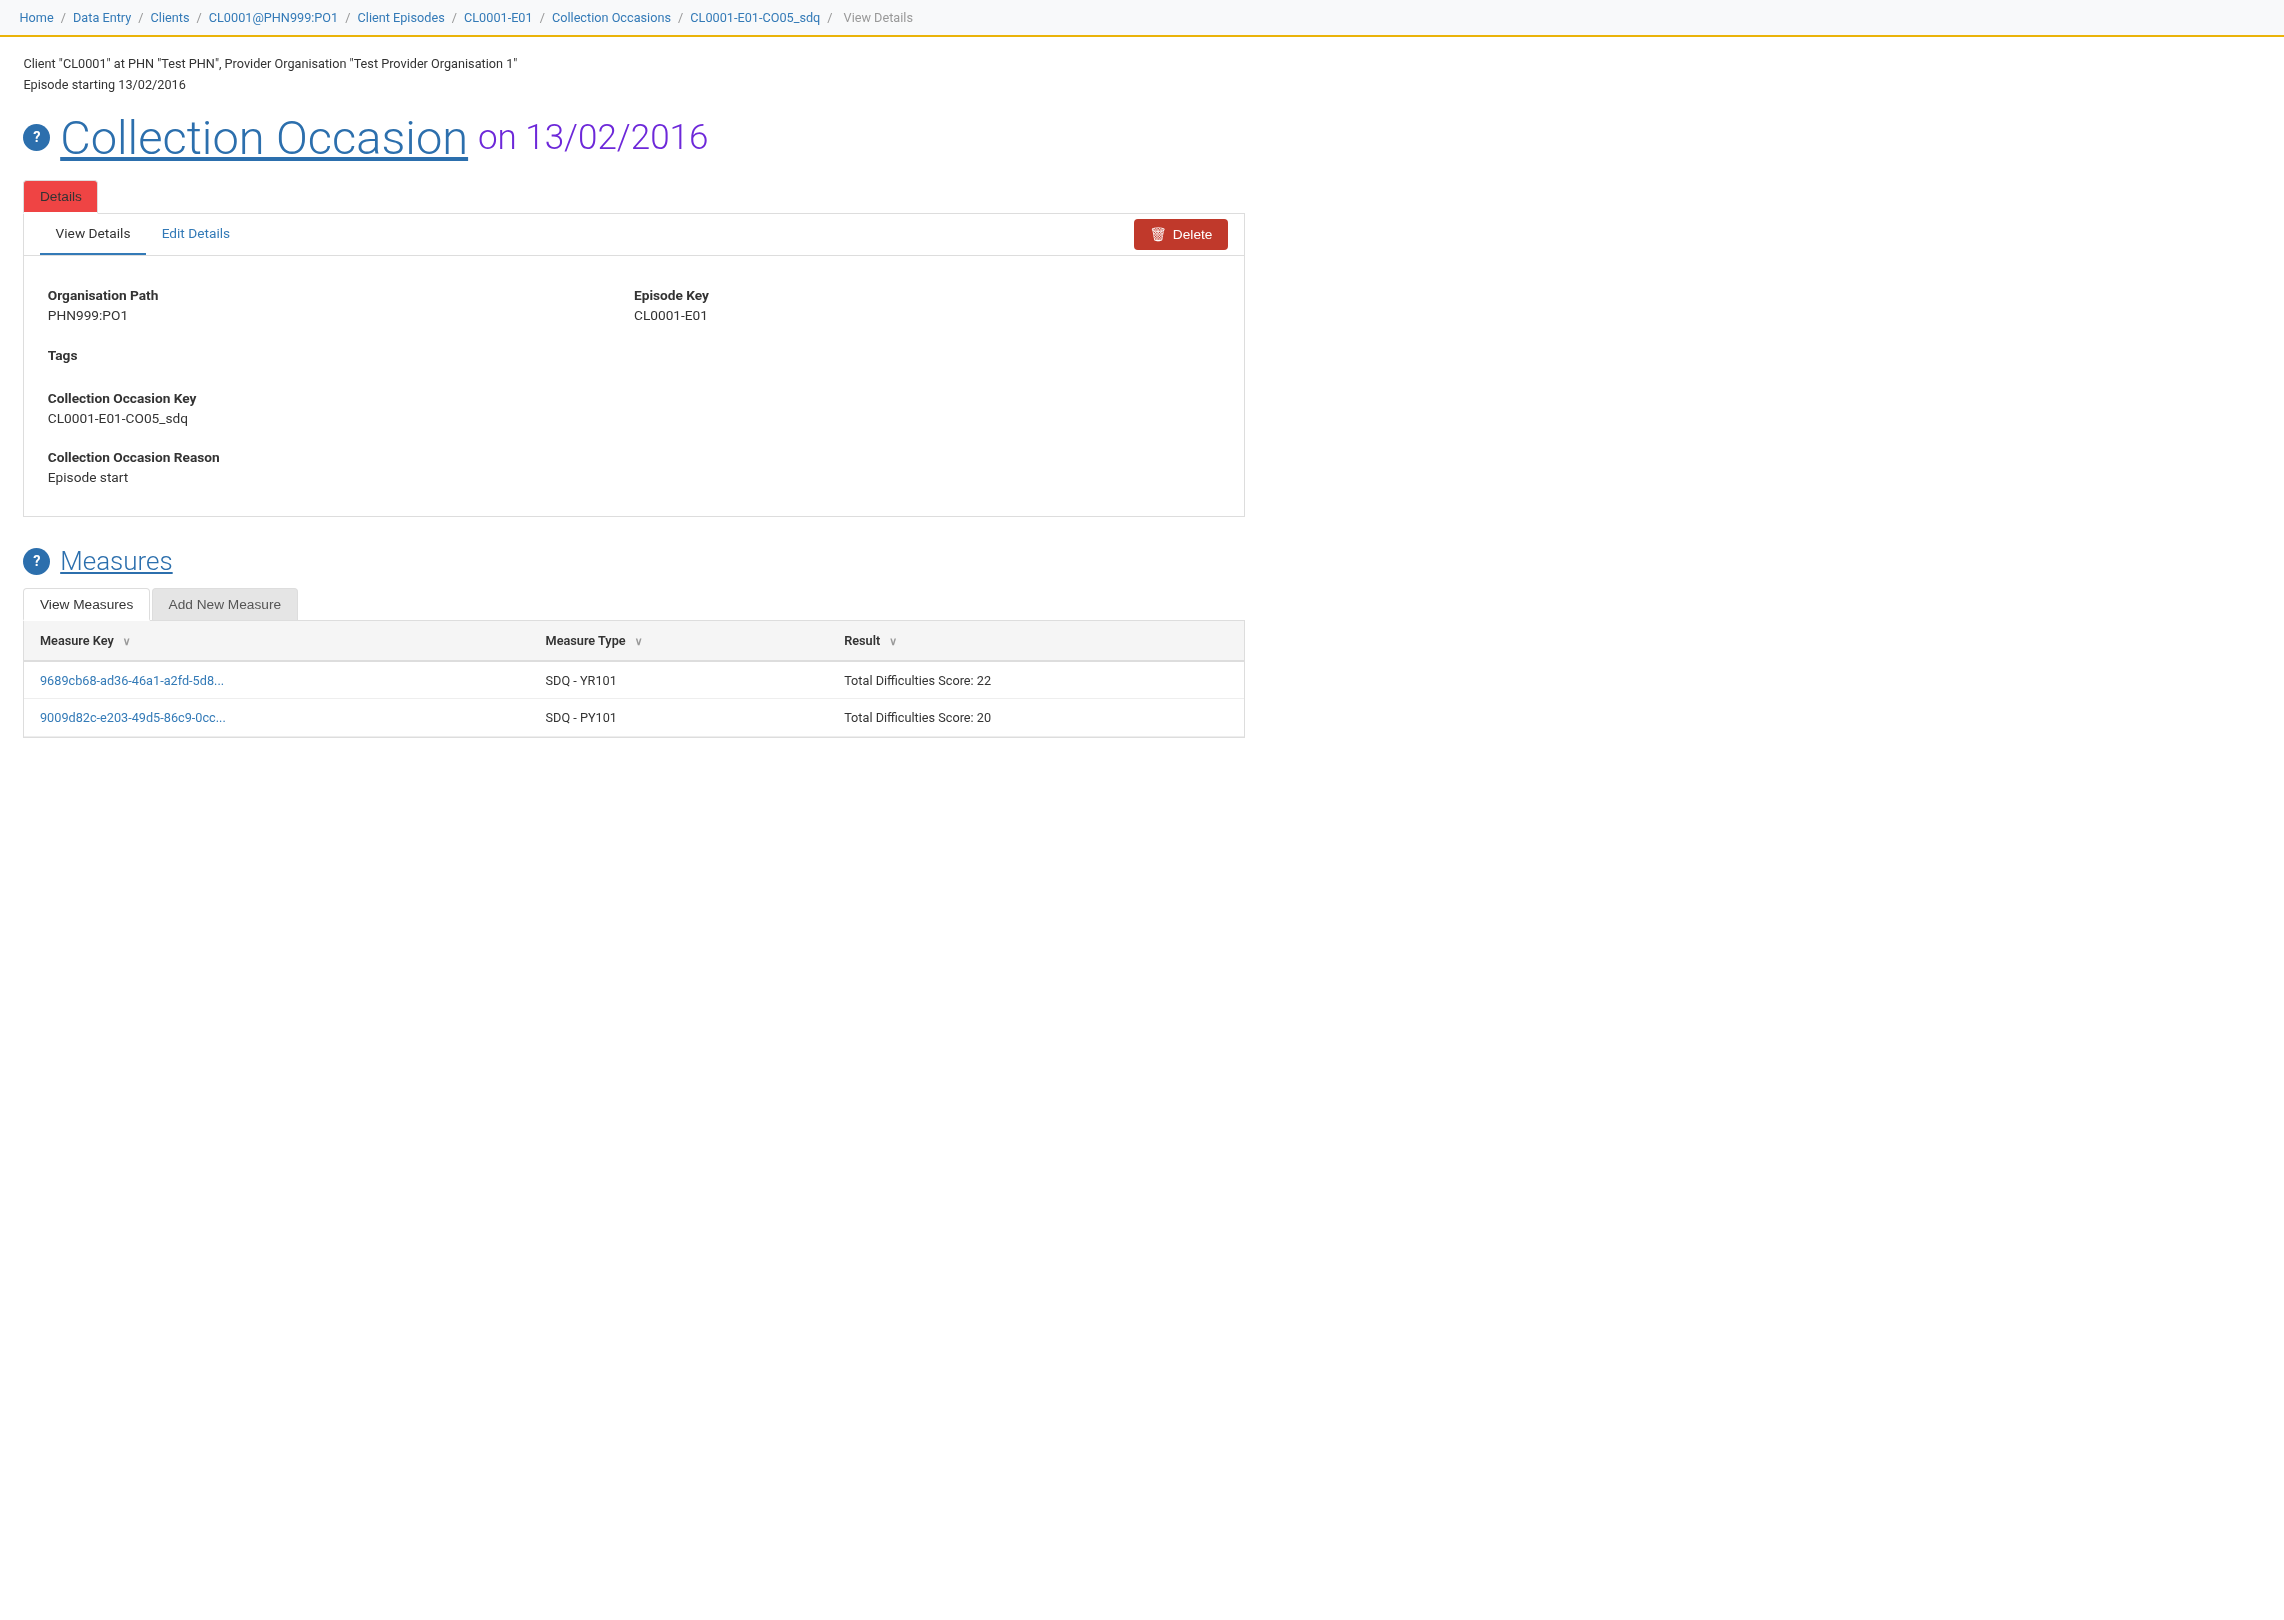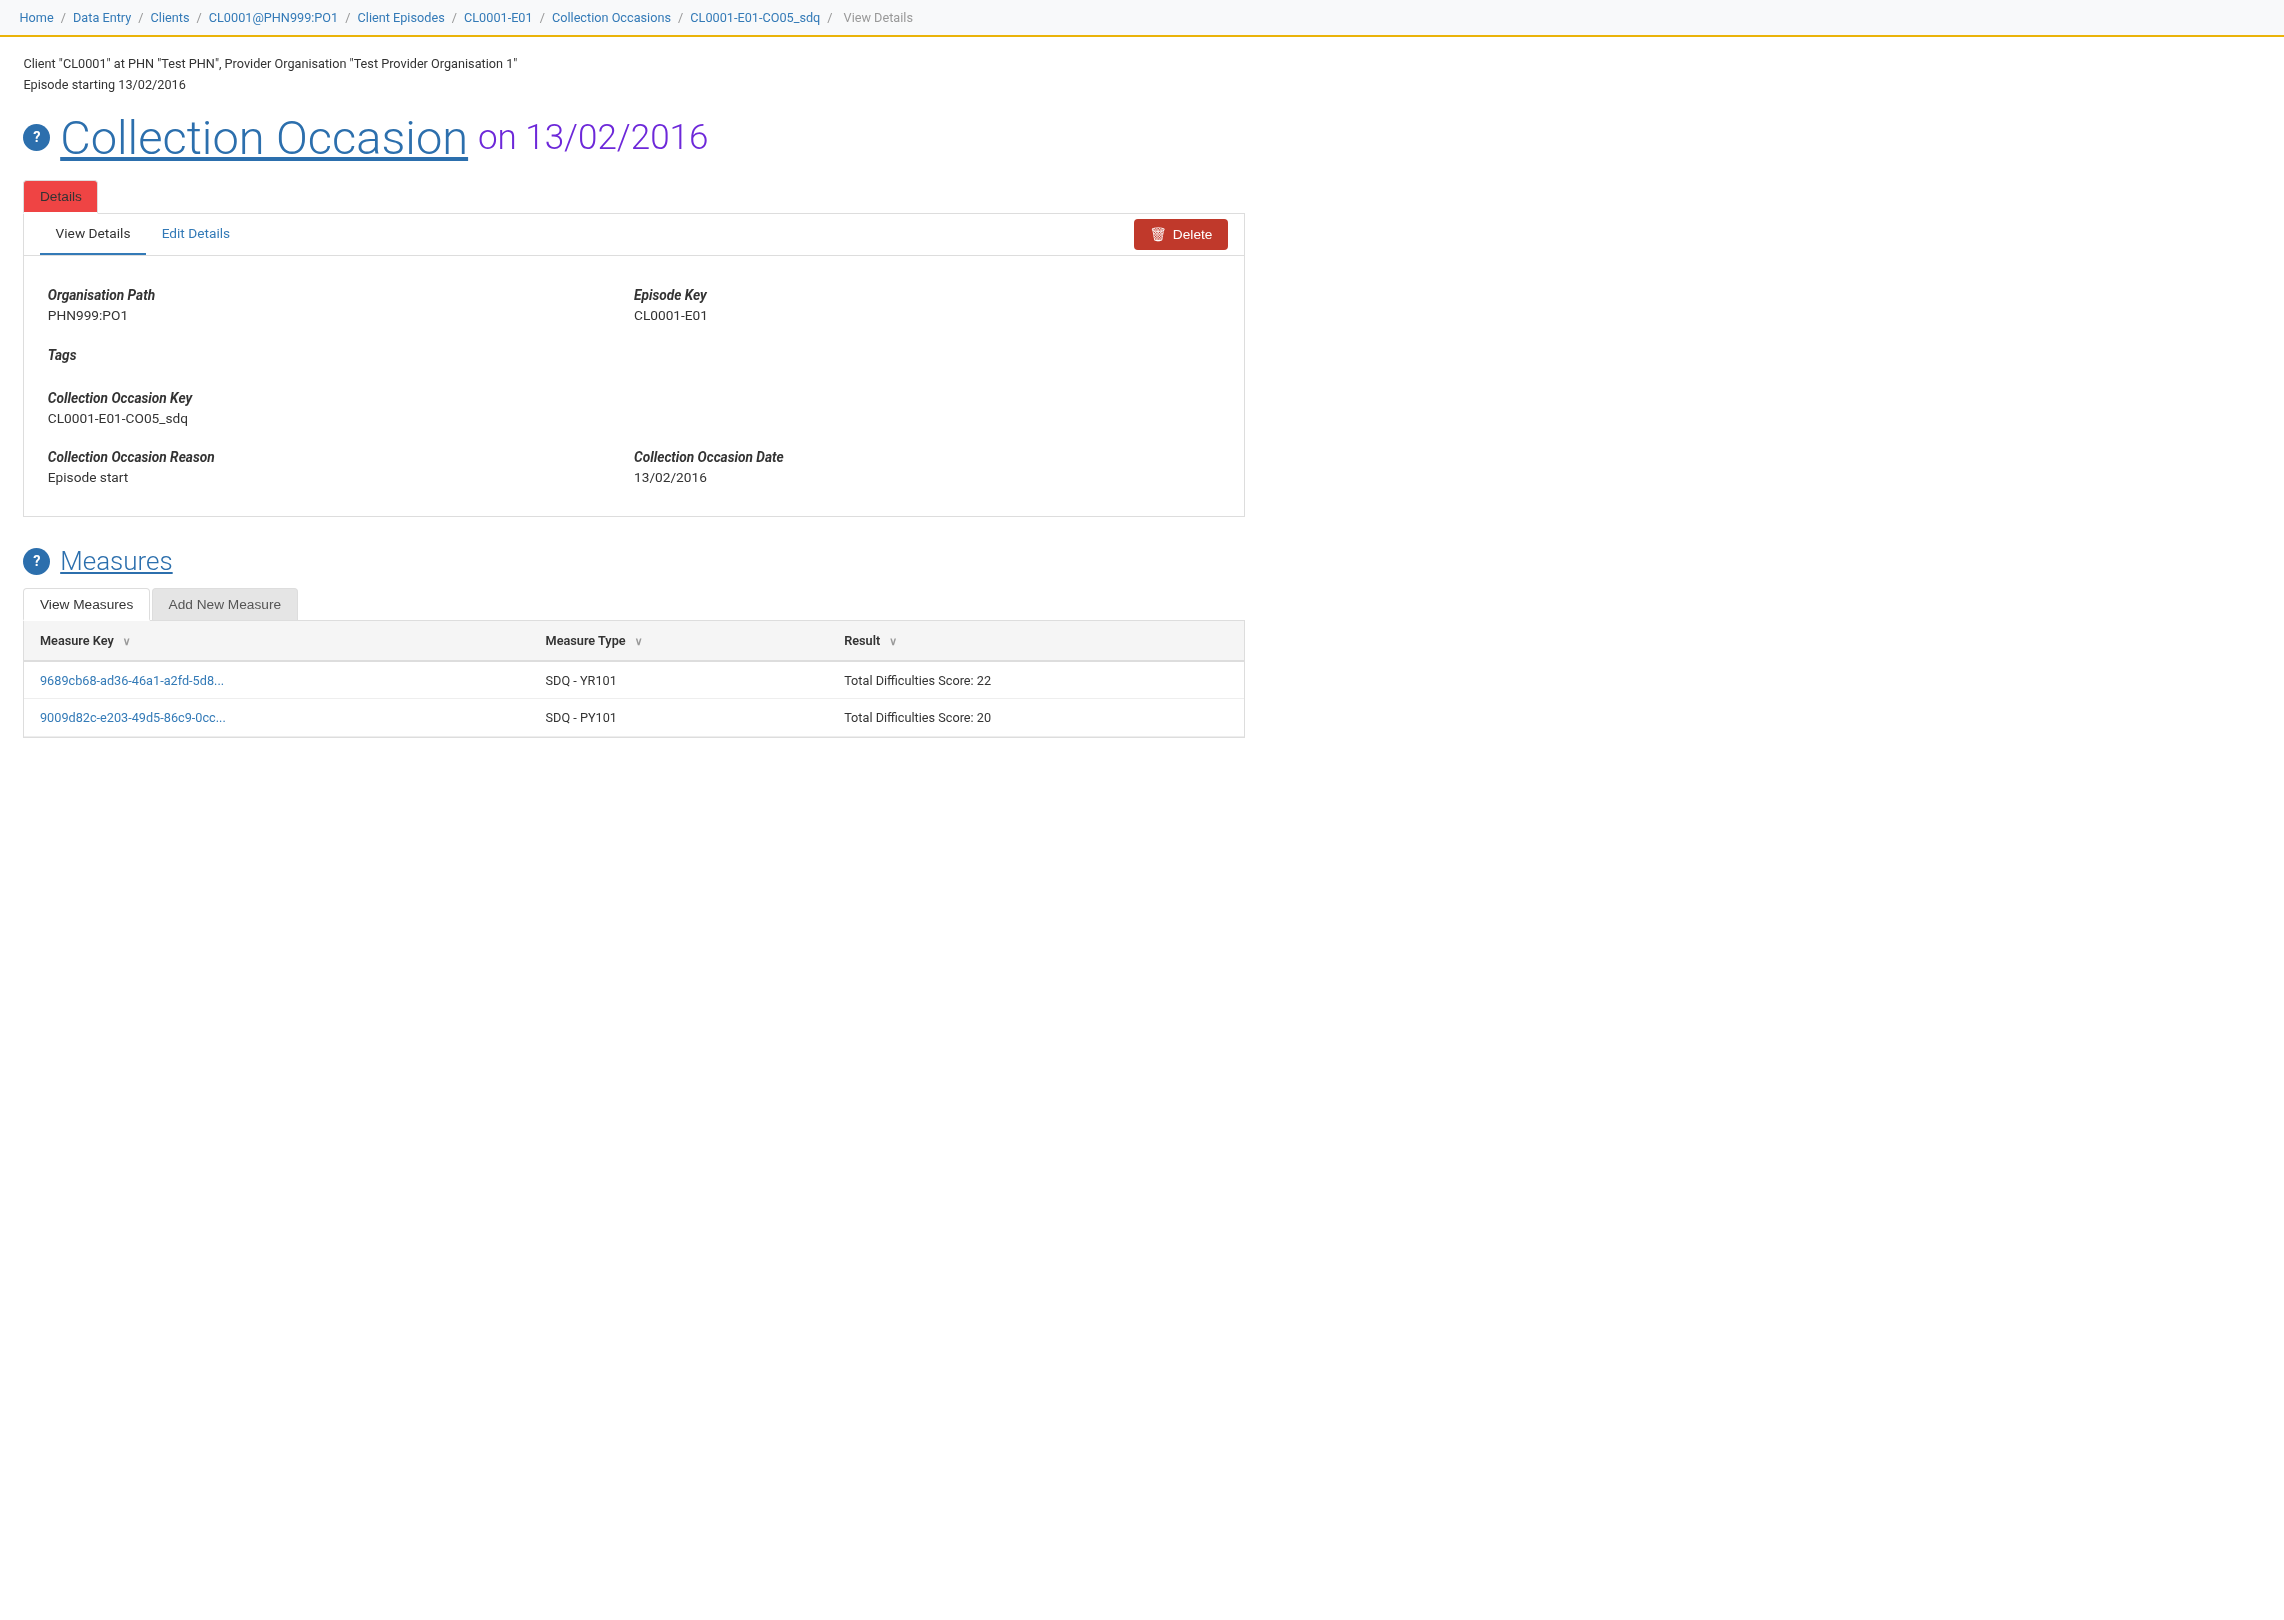--- a/index.html
+++ b/index.html
@@ -152,21 +152,20 @@
       padding: 11.7px 0;
     }
     .detail-field.full-width {
       grid-column: 1 / -1;
     }
     .field-label {
       font-weight: bold;
       font-size: 13.7px;
       color: #333;
       margin-bottom: 3.9px;
-      font-style: italic;
     }
     .field-value {
       font-size: 13.7px;
       color: #333;
     }
 
     .section-title-row {
       display: flex;
       align-items: center;
       gap: 9.8px;
@@ -322,24 +321,20 @@
         <div class="detail-field full-width">
           <div class="field-label">Collection Occasion Key</div>
           <div class="field-value">CL0001-E01-CO05_sdq</div>
         </div>
 
         <div class="detail-field">
           <div class="field-label">Collection Occasion Reason</div>
           <div class="field-value">Episode start</div>
         </div>
 
-        <div class="detail-field">
-          <div class="field-label">Collection Occasion Date</div>
-          <div class="field-value">13/02/2016</div>
-        </div>
 
       </div>
     </div>
   </div>
 
   <div class="section-title-row">
     <div class="help-icon">?</div>
     <span class="section-title">Measures</span>
   </div>
 

